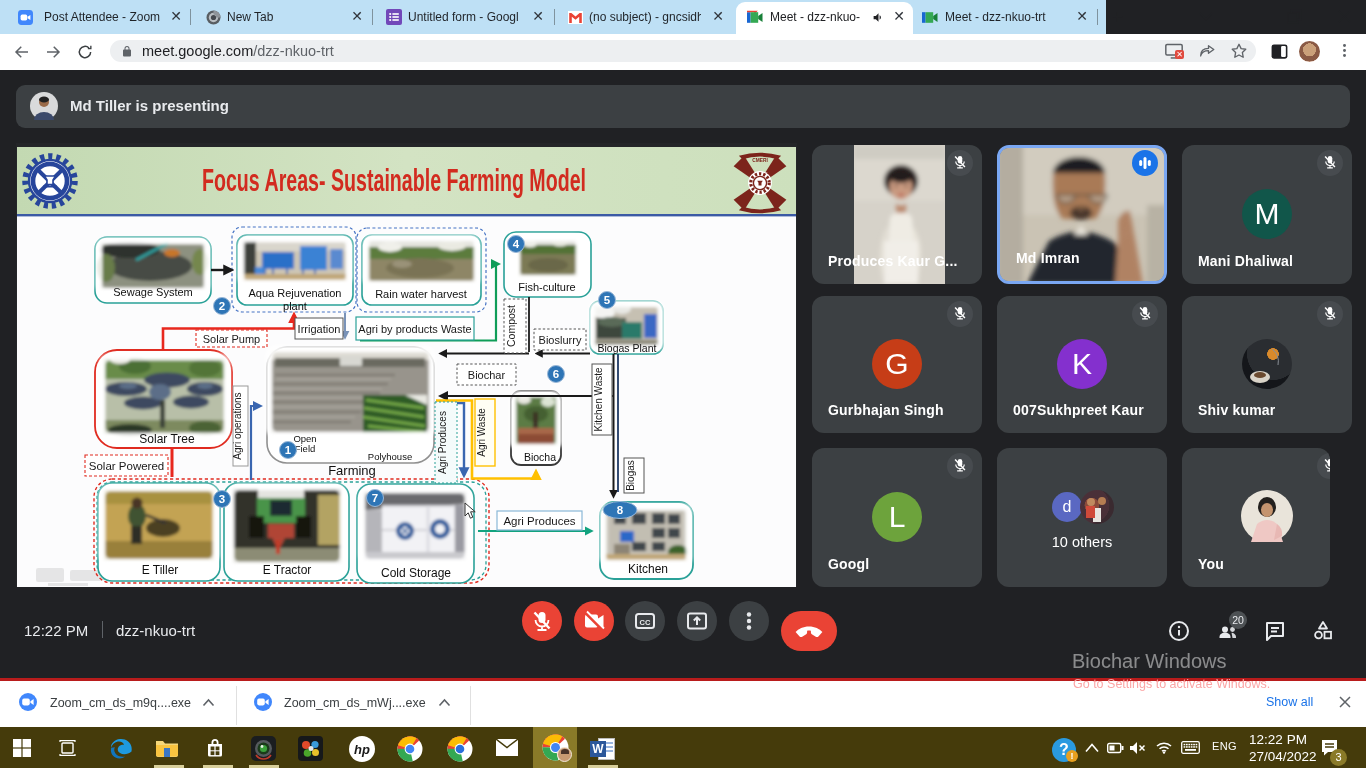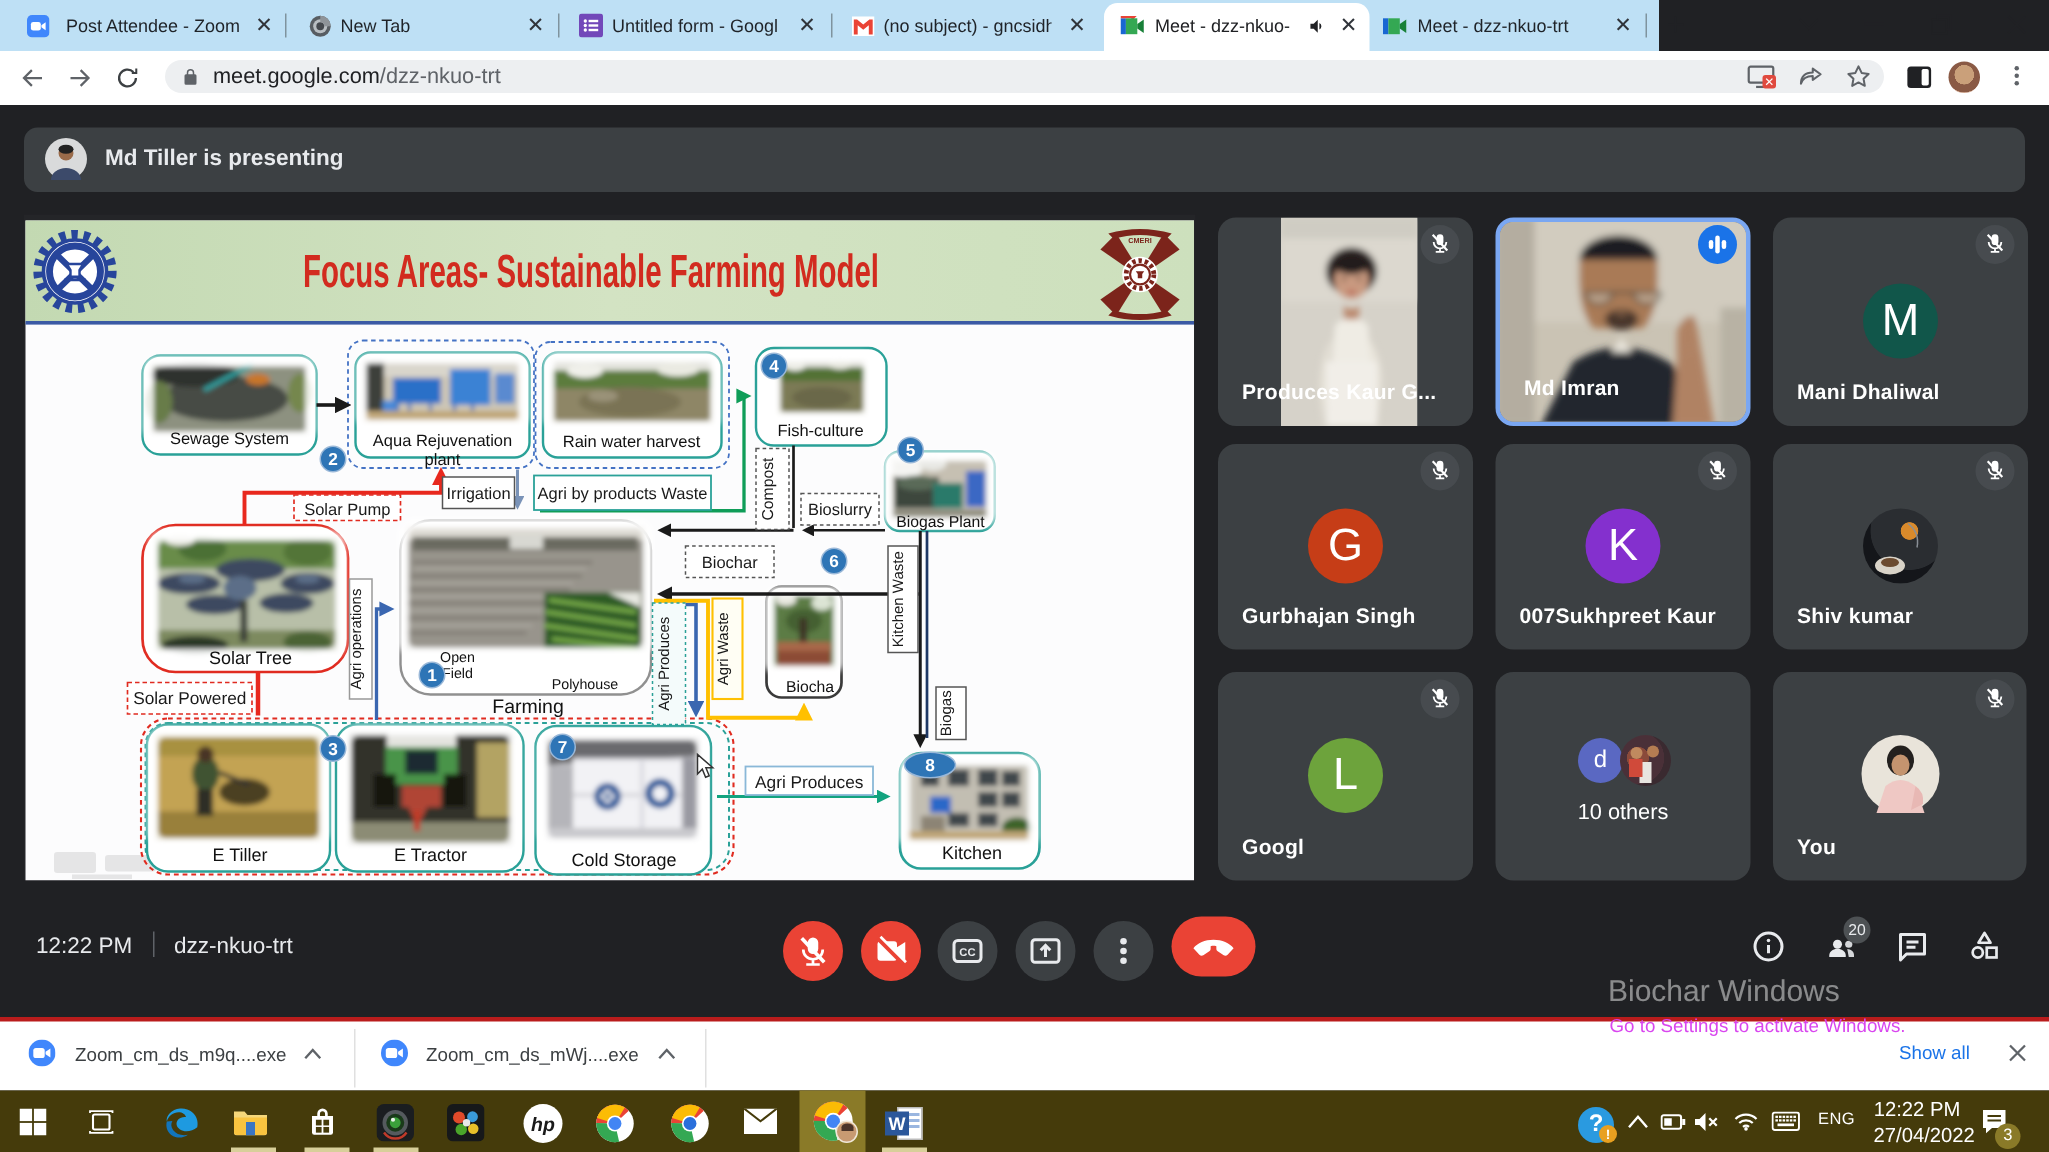--- a/index.html
+++ b/index.html
@@ -10,21 +10,21 @@
 #meet{position:absolute;left:0;top:70px;width:1366px;height:608px;background:#202124;}
 #shelf{position:absolute;left:0;top:678px;width:1366px;height:49px;background:#ffffff;border-top:3px solid #b91c1c;}
 #taskbar{position:absolute;left:0;top:727px;width:1366px;height:41px;background:#453b0b;}
 .tabtitle{position:absolute;top:10px;font-size:12px;color:#1f2328;white-space:nowrap;overflow:hidden;}
 .tabx{position:absolute;top:10px;width:14px;height:14px;font-size:14px;line-height:13px;text-align:center;color:#30343a;}
 .tabsep{position:absolute;top:9px;width:1px;height:16px;background:#7f939e;}
 .tile{position:absolute;background:#3c4043;border-radius:12px;overflow:hidden;}
 .pname{position:absolute;left:16px;color:#fff;font-size:14px;font-weight:bold;letter-spacing:.2px;}
 .avcirc{position:absolute;border-radius:50%;color:#fff;text-align:center;}
 .micoff{position:absolute;width:26px;height:26px;border-radius:50%;background:rgba(72,76,80,.95);}
-.ctl{position:absolute;top:544px;width:40px;height:40px;border-radius:50%;text-align:right;}
+.ctl{position:absolute;top:531px;width:40px;height:40px;border-radius:50%;text-align:right;}
 </style>
 </head>
 <body>
 <div id="tabbar">
 
   <svg class="abs" style="left:18px;top:10px" width="15" height="15" viewBox="0 0 15 15">
       <rect width="15" height="15" rx="3.4" fill="#4087fc"></rect>
       <rect x="2.6" y="4.6" width="6.6" height="5.8" rx="1.6" fill="#fff"></rect>
       <path d="M9.6 6.8 L12.4 4.9 V10.1 L9.6 8.2Z" fill="#fff"></path>
     </svg>
@@ -607,21 +607,21 @@
   <div class="tile" style="left:997px;top:378px;width:170px;height:139px">
     <div class="avcirc" style="left:55px;top:44px;width:30px;height:30px;background:#5a68c2;font-size:16px;line-height:30px">d</div>
     <div class="avcirc" style="left:83px;top:42px;width:34px;height:34px;background:radial-gradient(circle at 35% 45%,#8a4a3a 0 25%,#4a3038 26% 60%,#3a2a30 61%)"><svg width="34" height="34" viewBox="0 0 34 34">
             <rect x="13" y="18" width="8" height="14" fill="#e8e5e0"></rect>
             <circle cx="11" cy="12" r="4" fill="#c08a5f"></circle>
             <circle cx="22" cy="11" r="4" fill="#b57d52"></circle>
             <rect x="6" y="16" width="9" height="12" fill="#d04a3a"></rect>
           </svg></div>
     <div class="abs" style="left:0;width:170px;top:86px;color:#fff;font-size:14.5px;text-align:center">10 others</div>
   </div>
-  <div class="tile" style="left:1182px;top:378px;width:169px;height:139px">
+  <div class="tile" style="left:1182px;top:378px;width:148px;height:139px">
     <div class="avcirc" style="left:59px;top:42px;width:52px;height:52px;background:radial-gradient(circle at 50% 35%,#e9e4da 0 100%)"><svg width="52" height="52" viewBox="0 0 52 52">
             <ellipse cx="26" cy="17" rx="9" ry="10" fill="#23201e"></ellipse>
             <ellipse cx="26" cy="20" rx="6" ry="7" fill="#c4946f"></ellipse>
             <path d="M10 52 L16 34 Q26 26 36 34 L42 52Z" fill="#efc8c4"></path>
             <path d="M36 34 q6 4 5 12 l-8 4z" fill="#e8b8b4"></path>
           </svg></div>
     <svg class="micoff" style="left:135px;top:5px" viewBox="0 0 32 32">
           <g fill="none" stroke="#fff" stroke-width="1.5">
             <rect x="13.2" y="7.5" width="5.6" height="9" rx="2.8" fill="#fff" stroke="none"></rect>
             <path d="M10.8 14 a5.2 5.2 0 0 0 10.4 0 M16 19.2 V22 M12.5 22 h7"></path>
@@ -677,21 +677,21 @@
   <svg class="abs" style="left:1263px;top:549px" width="24" height="24" viewBox="0 0 24 24" fill="none" stroke="#e8eaed" stroke-width="2">
       <path d="M4 4 h16 v13 H8 l-4 4z" stroke-linejoin="round"></path>
       <path d="M8 9 h8 M8 12.5 h6"></path>
     </svg>
   <svg class="abs" style="left:1311px;top:549px" width="24" height="24" viewBox="0 0 24 24" fill="none" stroke="#e8eaed" stroke-width="1.8">
       <path d="M12 3 L16 9.5 H8Z" stroke-linejoin="round"></path>
       <circle cx="7.5" cy="16" r="3.4"></circle>
       <rect x="13.5" y="12.8" width="6.5" height="6.5"></rect>
     </svg>
   <div class="abs" style="left:1072px;top:580px;font-size:20px;color:rgba(255,255,255,.48)">Biochar Windows</div>
-  <div class="abs" style="left:1073px;top:607px;font-size:12.5px;color:#d946ef;z-index:30">Go to Settings to activate Windows.</div>
+  <div class="abs" style="left:1073px;top:607px;font-size:12.5px;color:#fca5a5;z-index:30">Go to Settings to activate Windows.</div>
 </div>
 <div id="shelf">
   <svg class="abs" style="left:19px;top:12px" width="18" height="18" viewBox="0 0 18 18">
       <circle cx="9" cy="9" r="9" fill="#4087fc"></circle>
       <rect x="3.2" y="5.6" width="7.6" height="6.8" rx="1.8" fill="#fff"></rect>
       <path d="M11.4 8.2 L14.6 6 V12 L11.4 9.8Z" fill="#fff"></path>
     </svg>
   <div class="abs" style="left:50px;top:15px;font-size:12.5px;color:#3c4043">Zoom_cm_ds_m9q....exe</div>
   <svg class="abs" style="left:202px;top:17px" width="13" height="9" viewBox="0 0 13 9">
       <path d="M1.5 7.5 L6.5 2 L11.5 7.5" stroke="#5f6368" stroke-width="1.6" fill="none"></path>

